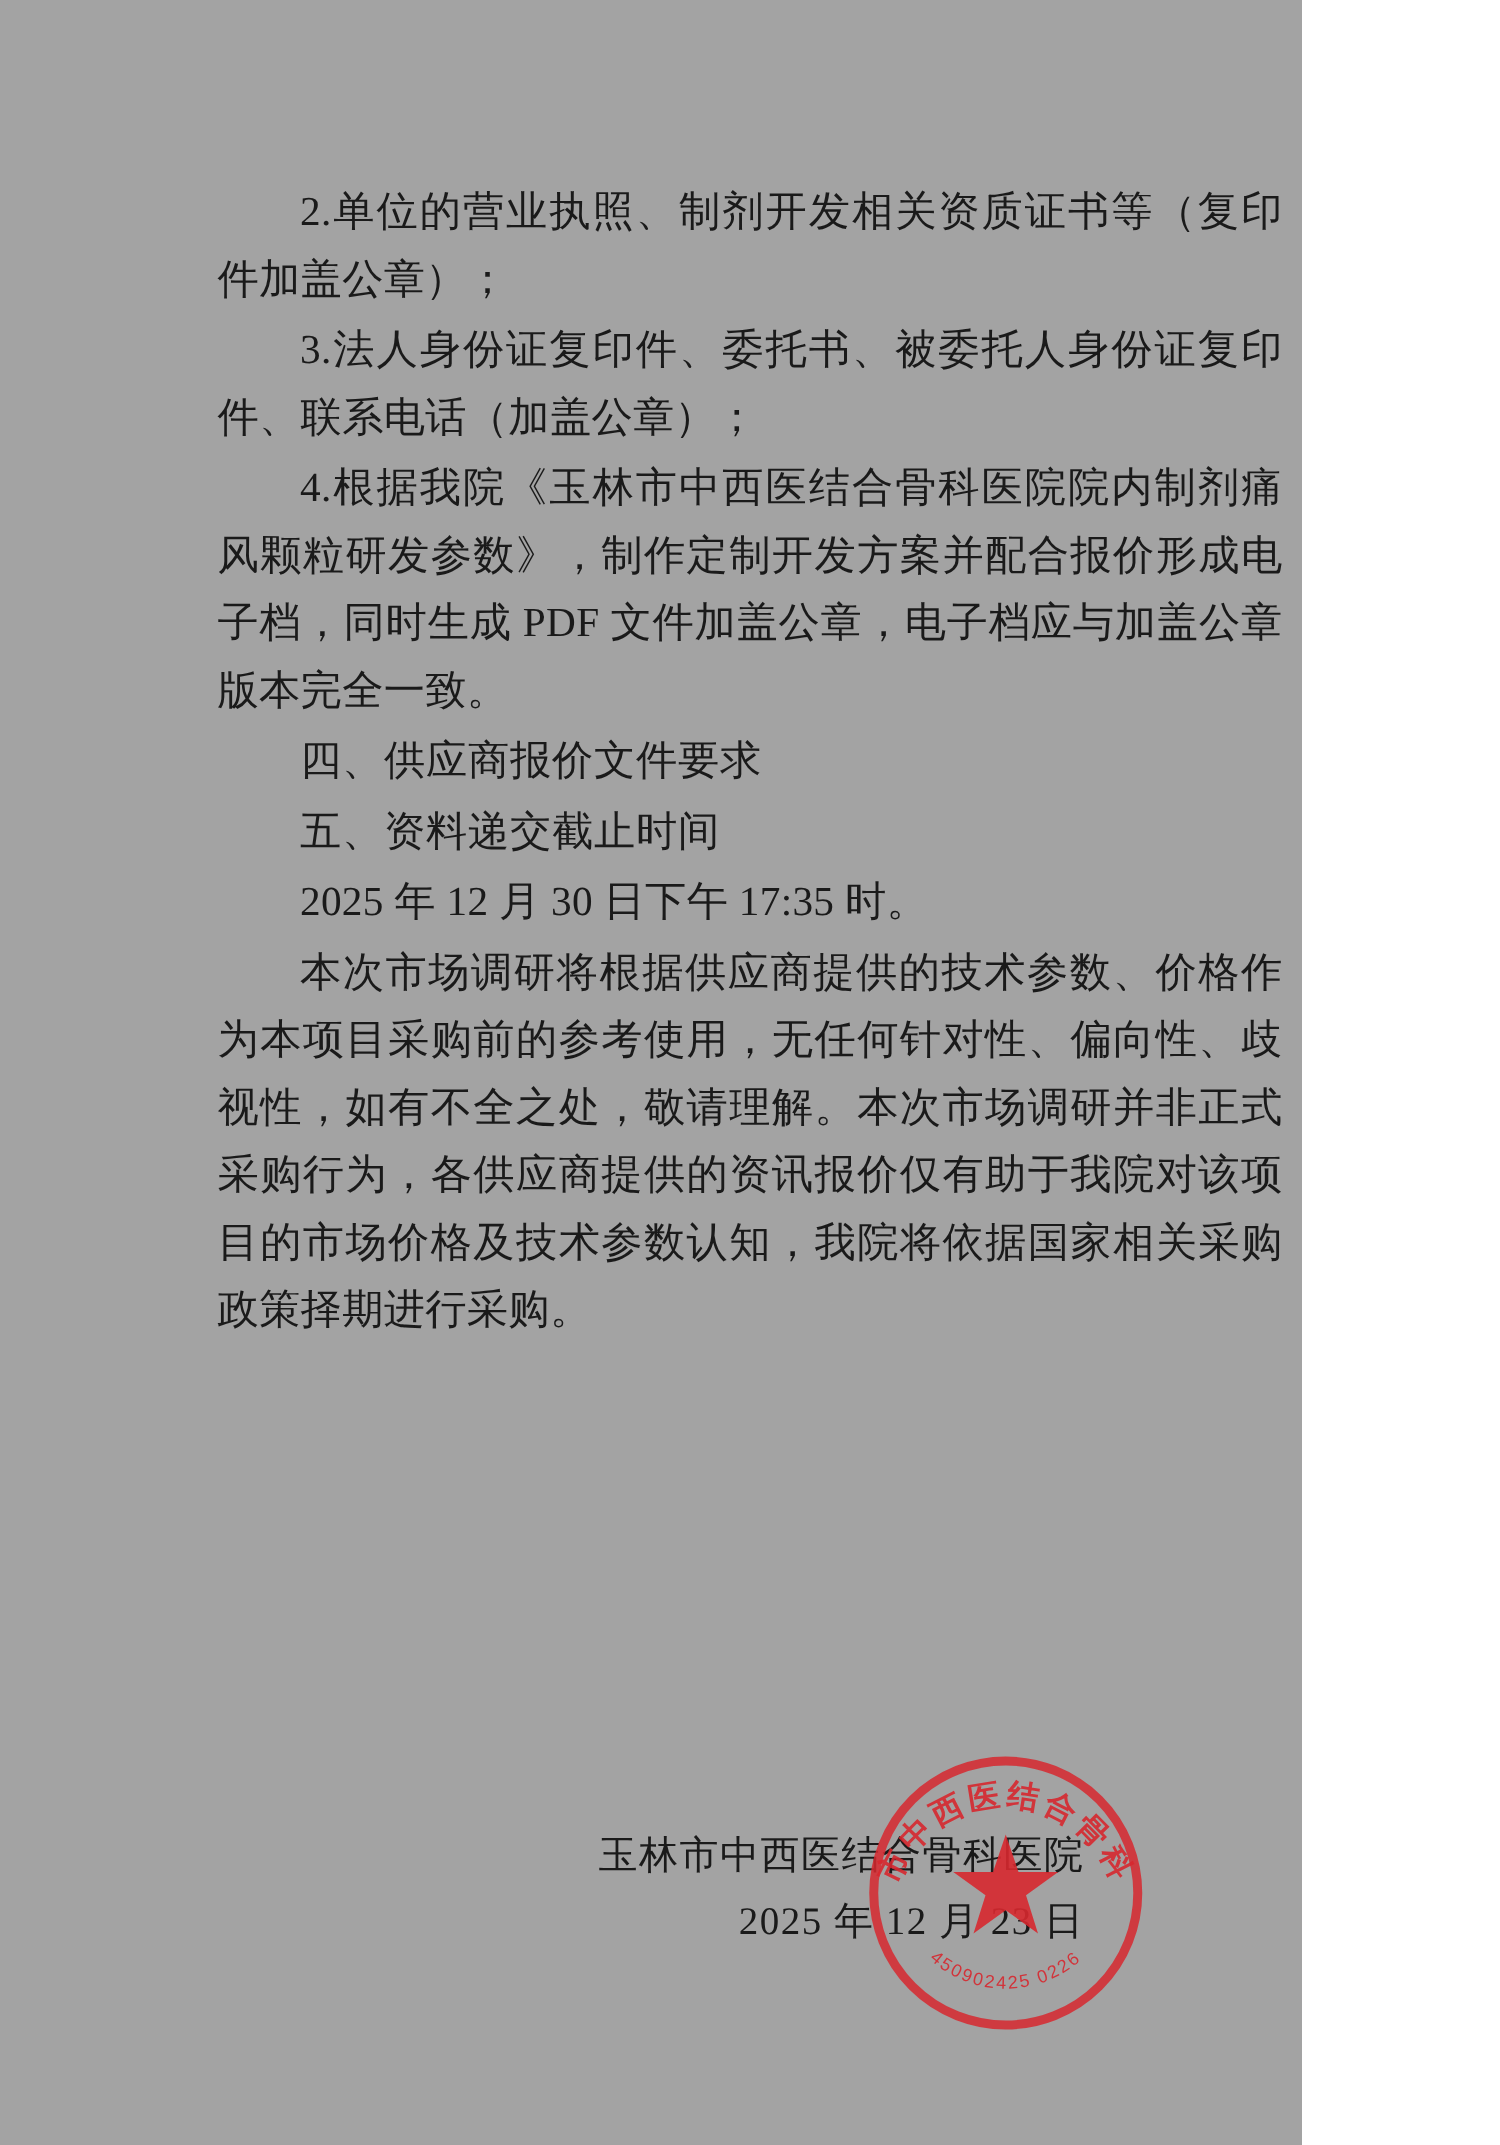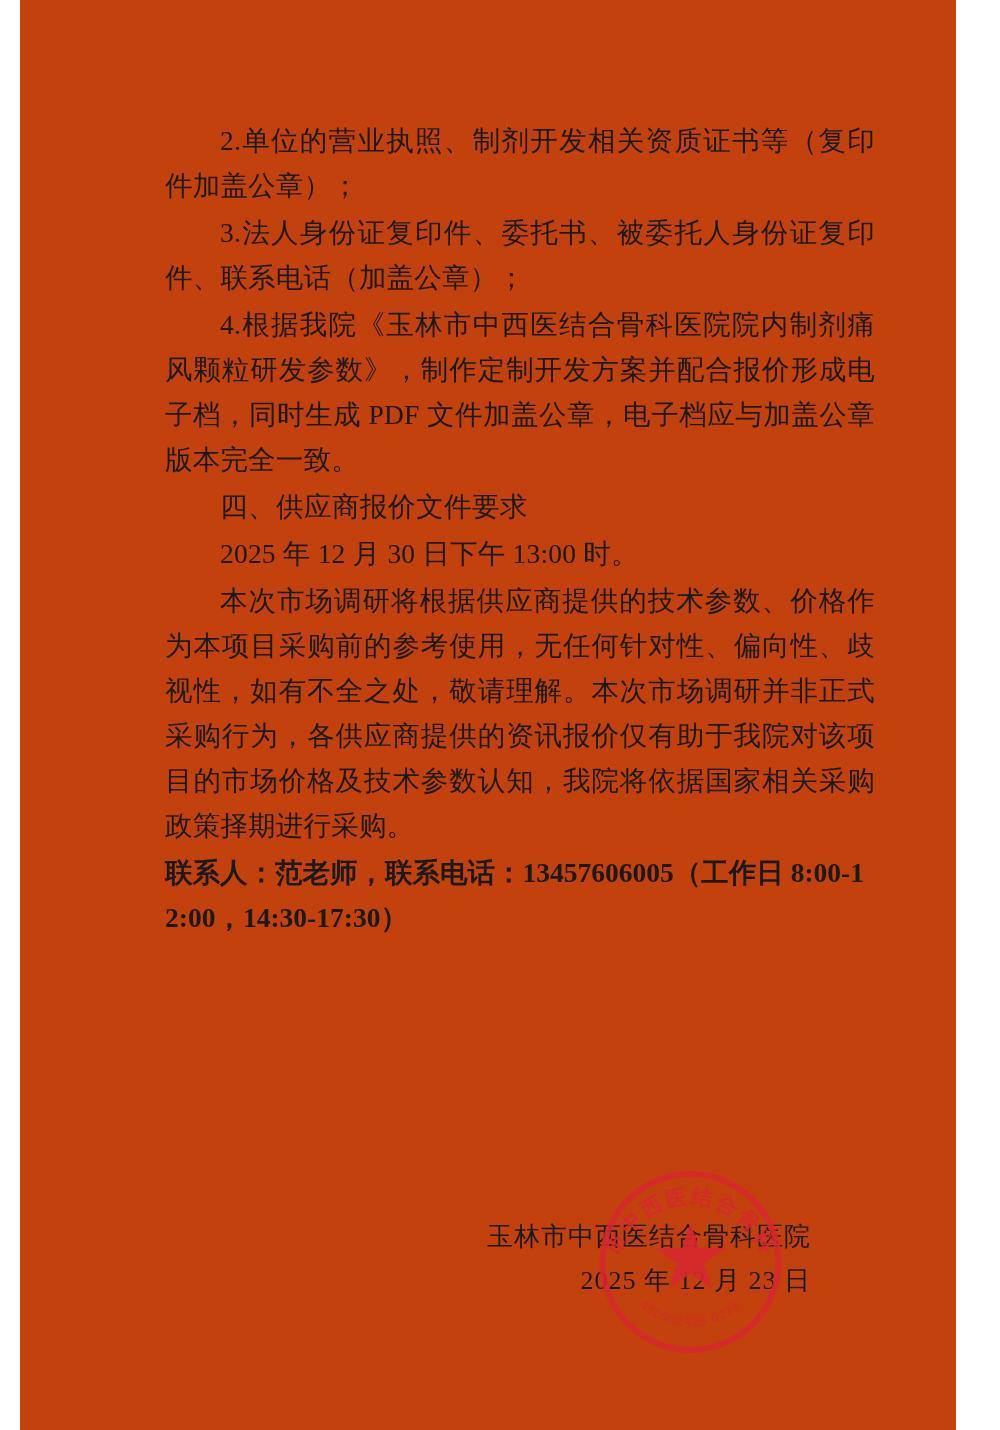--- a/index.html
+++ b/index.html
@@ -11,24 +11,23 @@
     width: 1000px;
     height: 1430px;
     position: relative;
     font-family: "Liberation Serif", "DejaVu Serif", serif;
     color: #1a1a1a;
     overflow: hidden;
   }
   .page {
     position: absolute;
     left: 0; top: 0;
-    width: 936px;
+    width: 868px;
     height: 1430px;
-    background: #c2410c;
-    margin-left: 20px;
+    background: #a3a3a3;
   }
   .content {
     position: absolute;
     left: 145px;
     top: 118px;
     width: 710px;
   }
   p.para {
     margin: 0 0 2px 0;
     font-size: 27.5px;
@@ -88,25 +87,25 @@
 <div class="page">
 
   <div class="content">
 
     <p class="para indent">2.单位的营业执照、制剂开发相关资质证书等（复印件加盖公章）；</p>
     <p class="para indent">3.法人身份证复印件、委托书、被委托人身份证复印件、联系电话（加盖公章）；</p>
     <p class="para indent">4.根据我院《玉林市中西医结合骨科医院院内制剂痛风颗粒研发参数》，制作定制开发方案并配合报价形成电子档，同时生成 PDF 文件加盖公章，电子档应与加盖公章版本完全一致。</p>
 
     <p class="heading">四、供应商报价文件要求</p>
 
-    <p class="para indent">2025 年 12 月 30 日下午 13:00 时。</p>
+    <p class="heading">五、资料递交截止时间</p>
+    <p class="para indent">2025 年 12 月 30 日下午 17:35 时。</p>
 
     <p class="para indent">本次市场调研将根据供应商提供的技术参数、价格作为本项目采购前的参考使用，无任何针对性、偏向性、歧视性，如有不全之处，敬请理解。本次市场调研并非正式采购行为，各供应商提供的资讯报价仅有助于我院对该项目的市场价格及技术参数认知，我院将依据国家相关采购政策择期进行采购。</p>
 
-    <p class="contact">联系人：范老师，联系电话：13457606005（工作日 8:00-12:00，14:30-17:30）</p>
 
   </div>
 
   <div class="sig-block">
     <div class="sig-line">玉林市中西医结合骨科医院</div>
     <div class="sig-line">2025 年 12 月 23 日</div>
   </div>
 
   <div class="seal">
     <svg width="205" height="205" viewBox="0 0 205 205" xmlns="http://www.w3.org/2000/svg">

